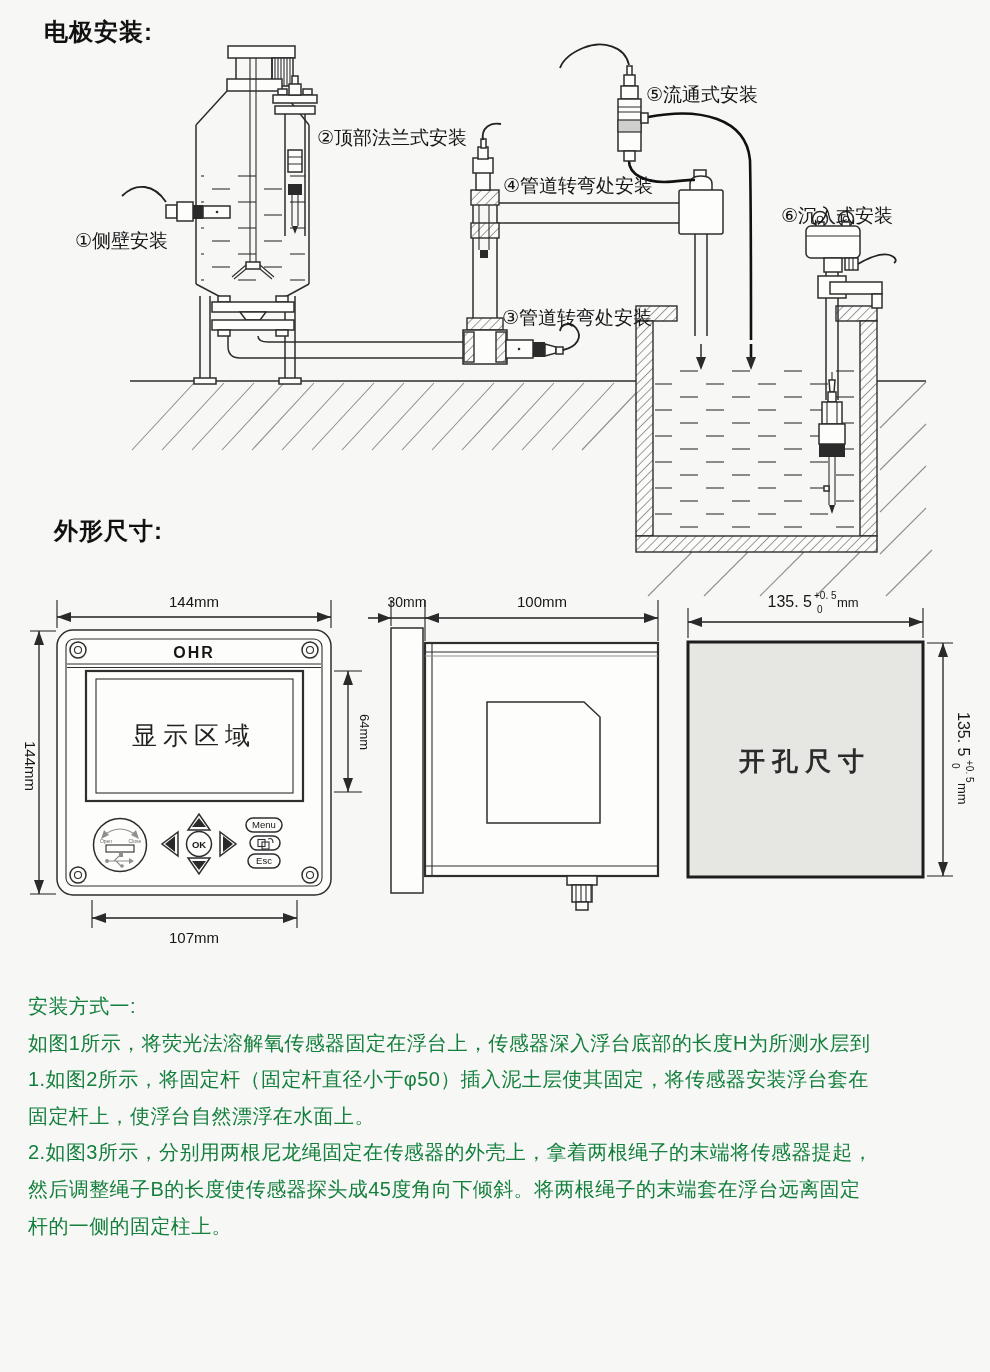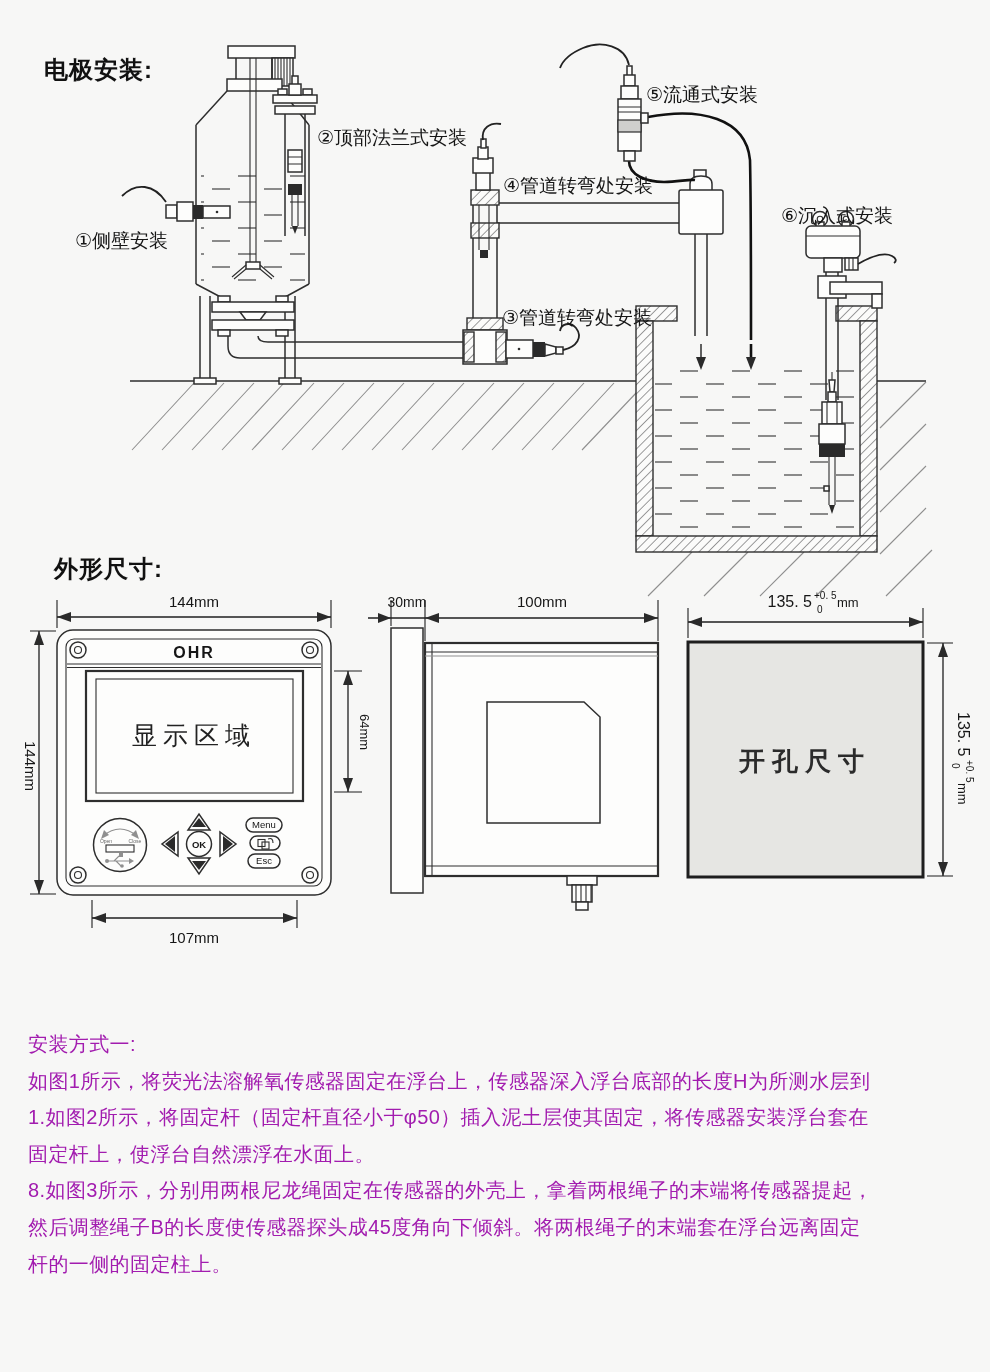--- a/index.html
+++ b/index.html
@@ -4,21 +4,21 @@
 <style>
   html,body{margin:0;padding:0;}
   body{
     width:990px;height:1372px;
     background:#f7f7f6;
     font-family:"Liberation Sans","DejaVu Sans",sans-serif;
     color:#1a1a1a;
     position:relative;
     overflow:hidden;
   }
-  .abs{position:absolute;margin-top:38px;}
+  .abs{position:absolute;}
   .title{font-weight:bold;font-size:24px;color:#111;letter-spacing:1px;}
   #t1{left:44px;top:16px;}
   #t2{left:54px;top:515px;}
   #diagram{position:absolute;left:0;top:0;}
   
   .ln  {stroke:#2e2e2e;stroke-width:1.5;fill:none;}
   .ln1 {stroke:#2e2e2e;stroke-width:1.1;fill:none;}
   .ln2 {stroke:#2e2e2e;stroke-width:2.2;fill:none;}
   .cab {stroke:#222;stroke-width:1.8;fill:none;}
   .cab2{stroke:#111;stroke-width:2.6;fill:none;}
@@ -39,21 +39,21 @@
   .brand{font-size:16px;font-weight:bold;letter-spacing:2px;text-anchor:middle;}
   .serif{font-family:"Liberation Serif","DejaVu Serif",serif;}
   .disp{font-size:25px;letter-spacing:6px;text-anchor:middle;fill:#222;}
   .cut{font-size:26px;letter-spacing:7px;text-anchor:middle;fill:#2b2b2b;font-weight:bold;}
   .btn{font-size:9.5px;text-anchor:middle;}
   .okt{font-size:9.5px;font-weight:bold;text-anchor:middle;}
   .usb{font-size:5px;text-anchor:middle;fill:#666;}
   
   #methods{left:28px;top:988px;width:945px;}
   #methods .mh{font-size:25px;font-weight:bold;color:#0d0d0d;margin-bottom:13px;letter-spacing:0.5px;}
-  #methods .ml{font-size:20px;line-height:36.6px;color:#a21caf;letter-spacing:0.4px;white-space:nowrap;}
+  #methods .ml{font-size:20px;line-height:36.6px;color:#15803d;letter-spacing:0.4px;white-space:nowrap;}
 </style>
 </head>
 <body>
 
 <div class="abs title" id="t1">电极安装:</div>
 <div class="abs title" id="t2">外形尺寸:</div>
 
 <svg id="diagram" width="990" height="960" viewBox="0 0 990 960">
   <defs>
     <pattern id="hatch" width="6.5" height="6.5" patternUnits="userSpaceOnUse" patternTransform="rotate(45)">
@@ -363,16 +363,16 @@
       </g>
     </g>
   </g>
 </svg>
 
 <div class="abs" id="methods">
   <div class="ml">安装方式一:</div>
   <div class="ml">如图1所示，将荧光法溶解氧传感器固定在浮台上，传感器深入浮台底部的长度H为所测水层到</div>
   <div class="ml">1.如图2所示，将固定杆（固定杆直径小于φ50）插入泥土层使其固定，将传感器安装浮台套在</div>
   <div class="ml">固定杆上，使浮台自然漂浮在水面上。</div>
-  <div class="ml">8.如图3所示，分别用两根尼龙绳固定在传感器的外壳上，拿着两根绳子的末端将传感器提起，</div>
+  <div class="ml">2.如图3所示，分别用两根尼龙绳固定在传感器的外壳上，拿着两根绳子的末端将传感器提起，</div>
   <div class="ml">然后调整绳子B的长度使传感器探头成45度角向下倾斜。将两根绳子的末端套在浮台远离固定</div>
   <div class="ml">杆的一侧的固定柱上。</div>
 </div>
 
 </body></html>

